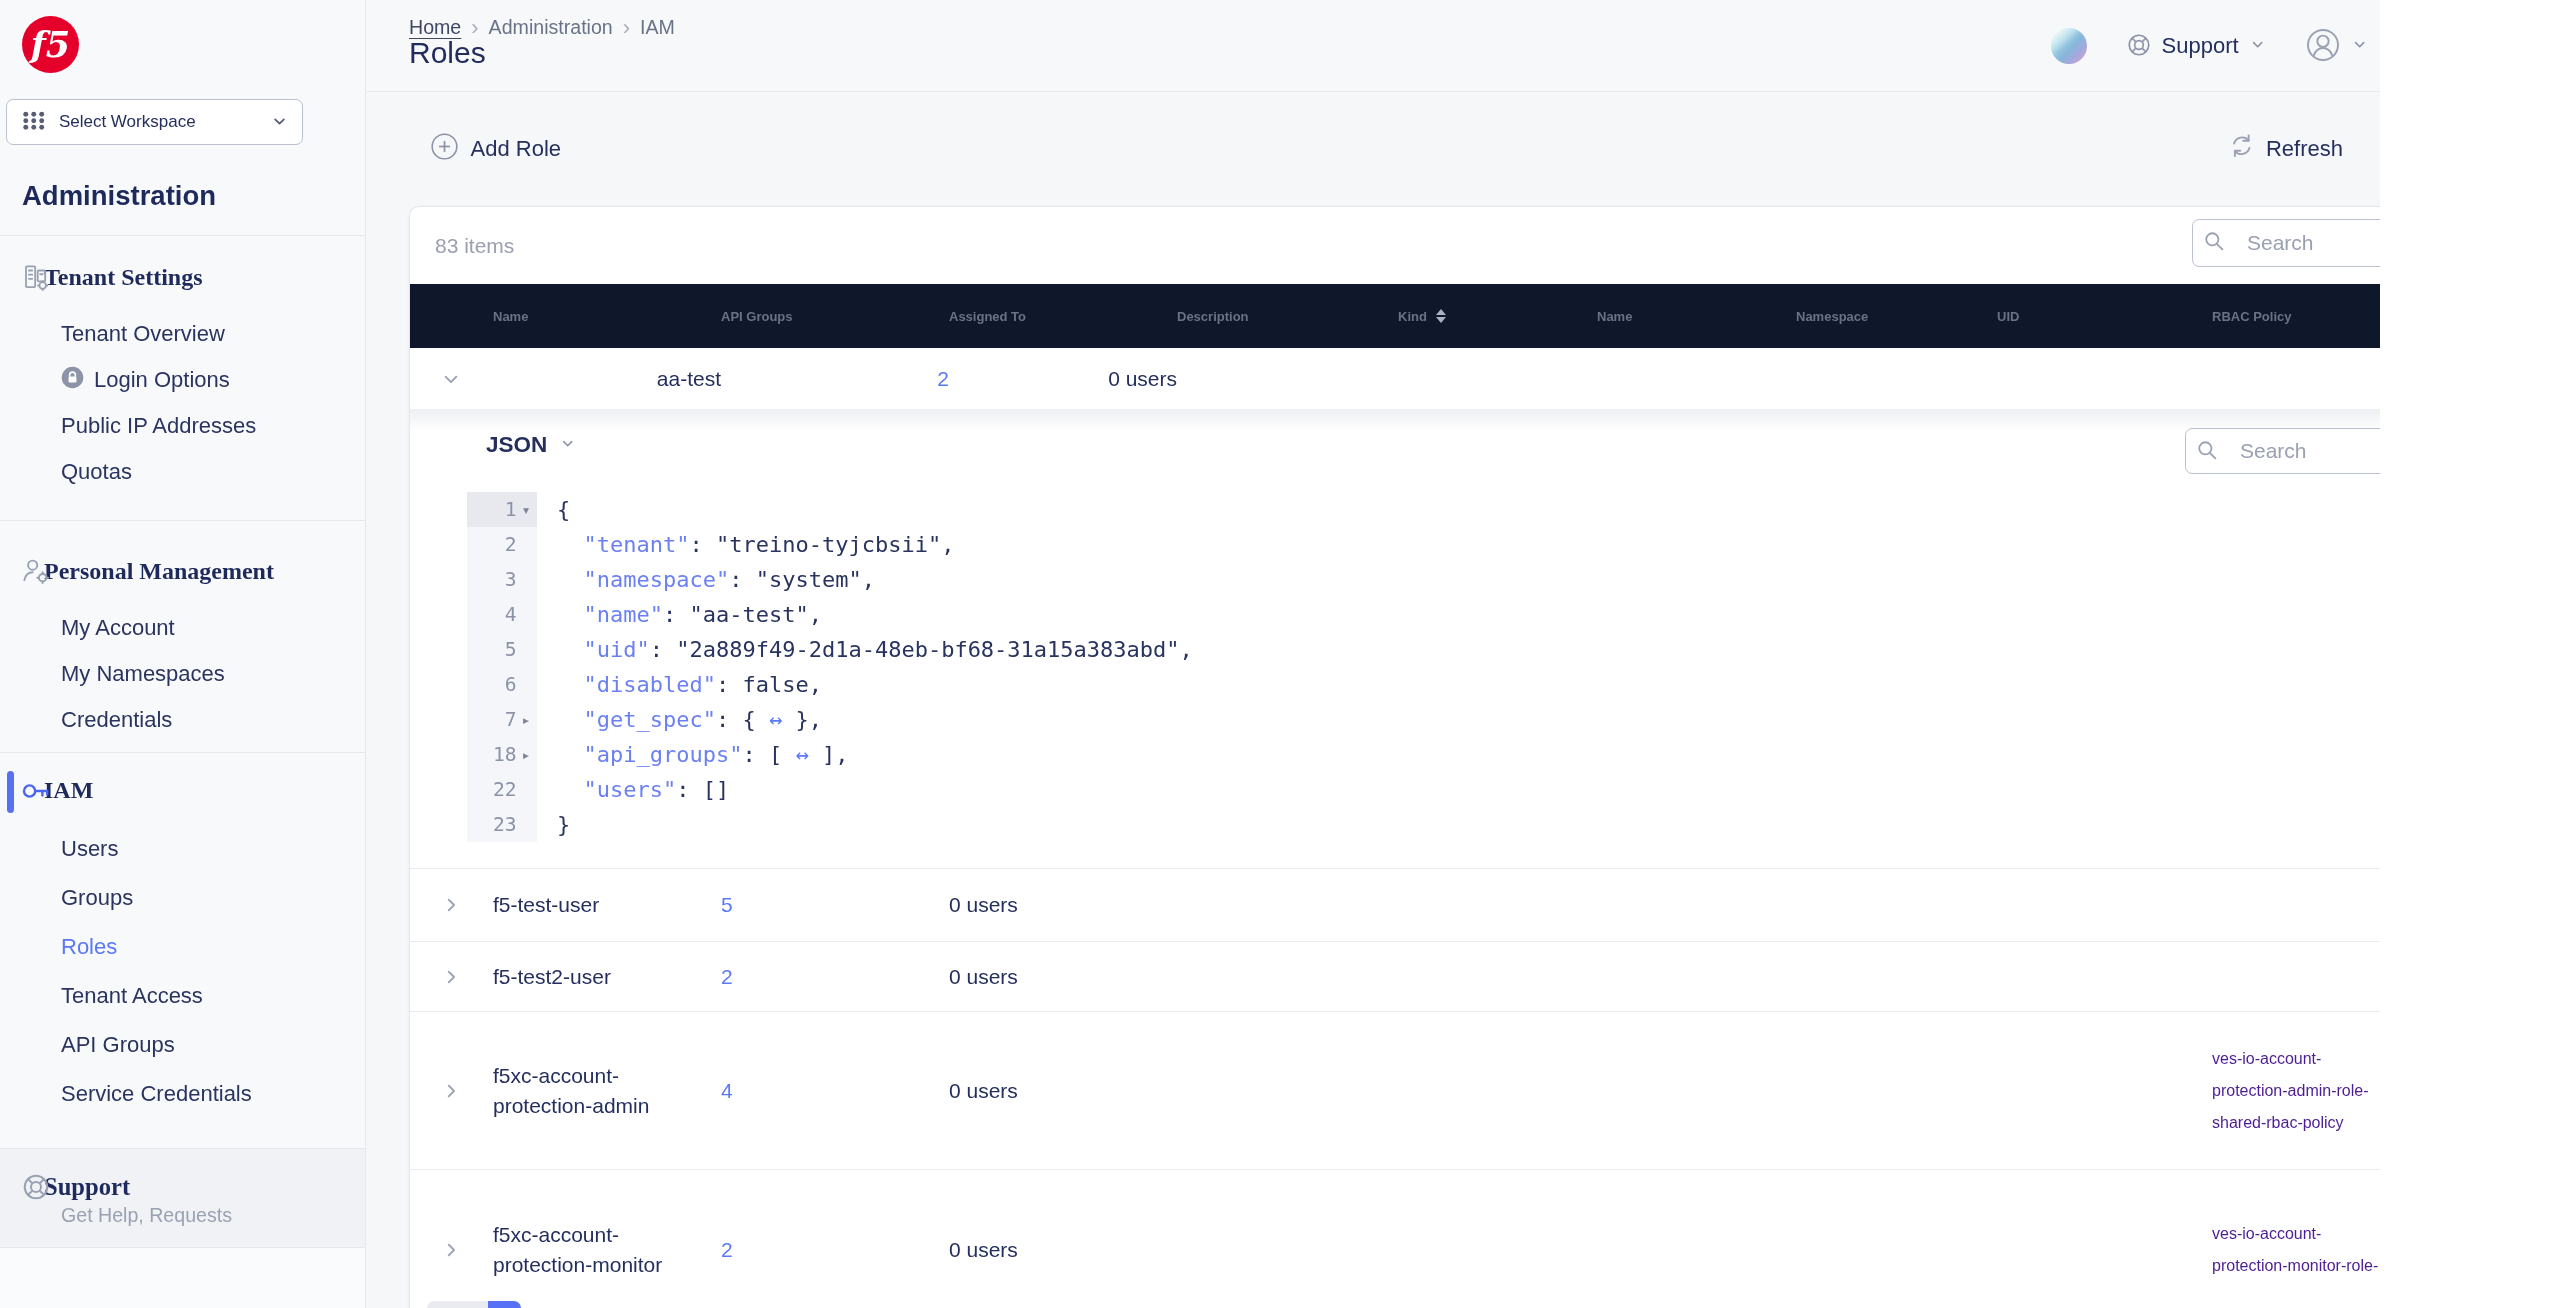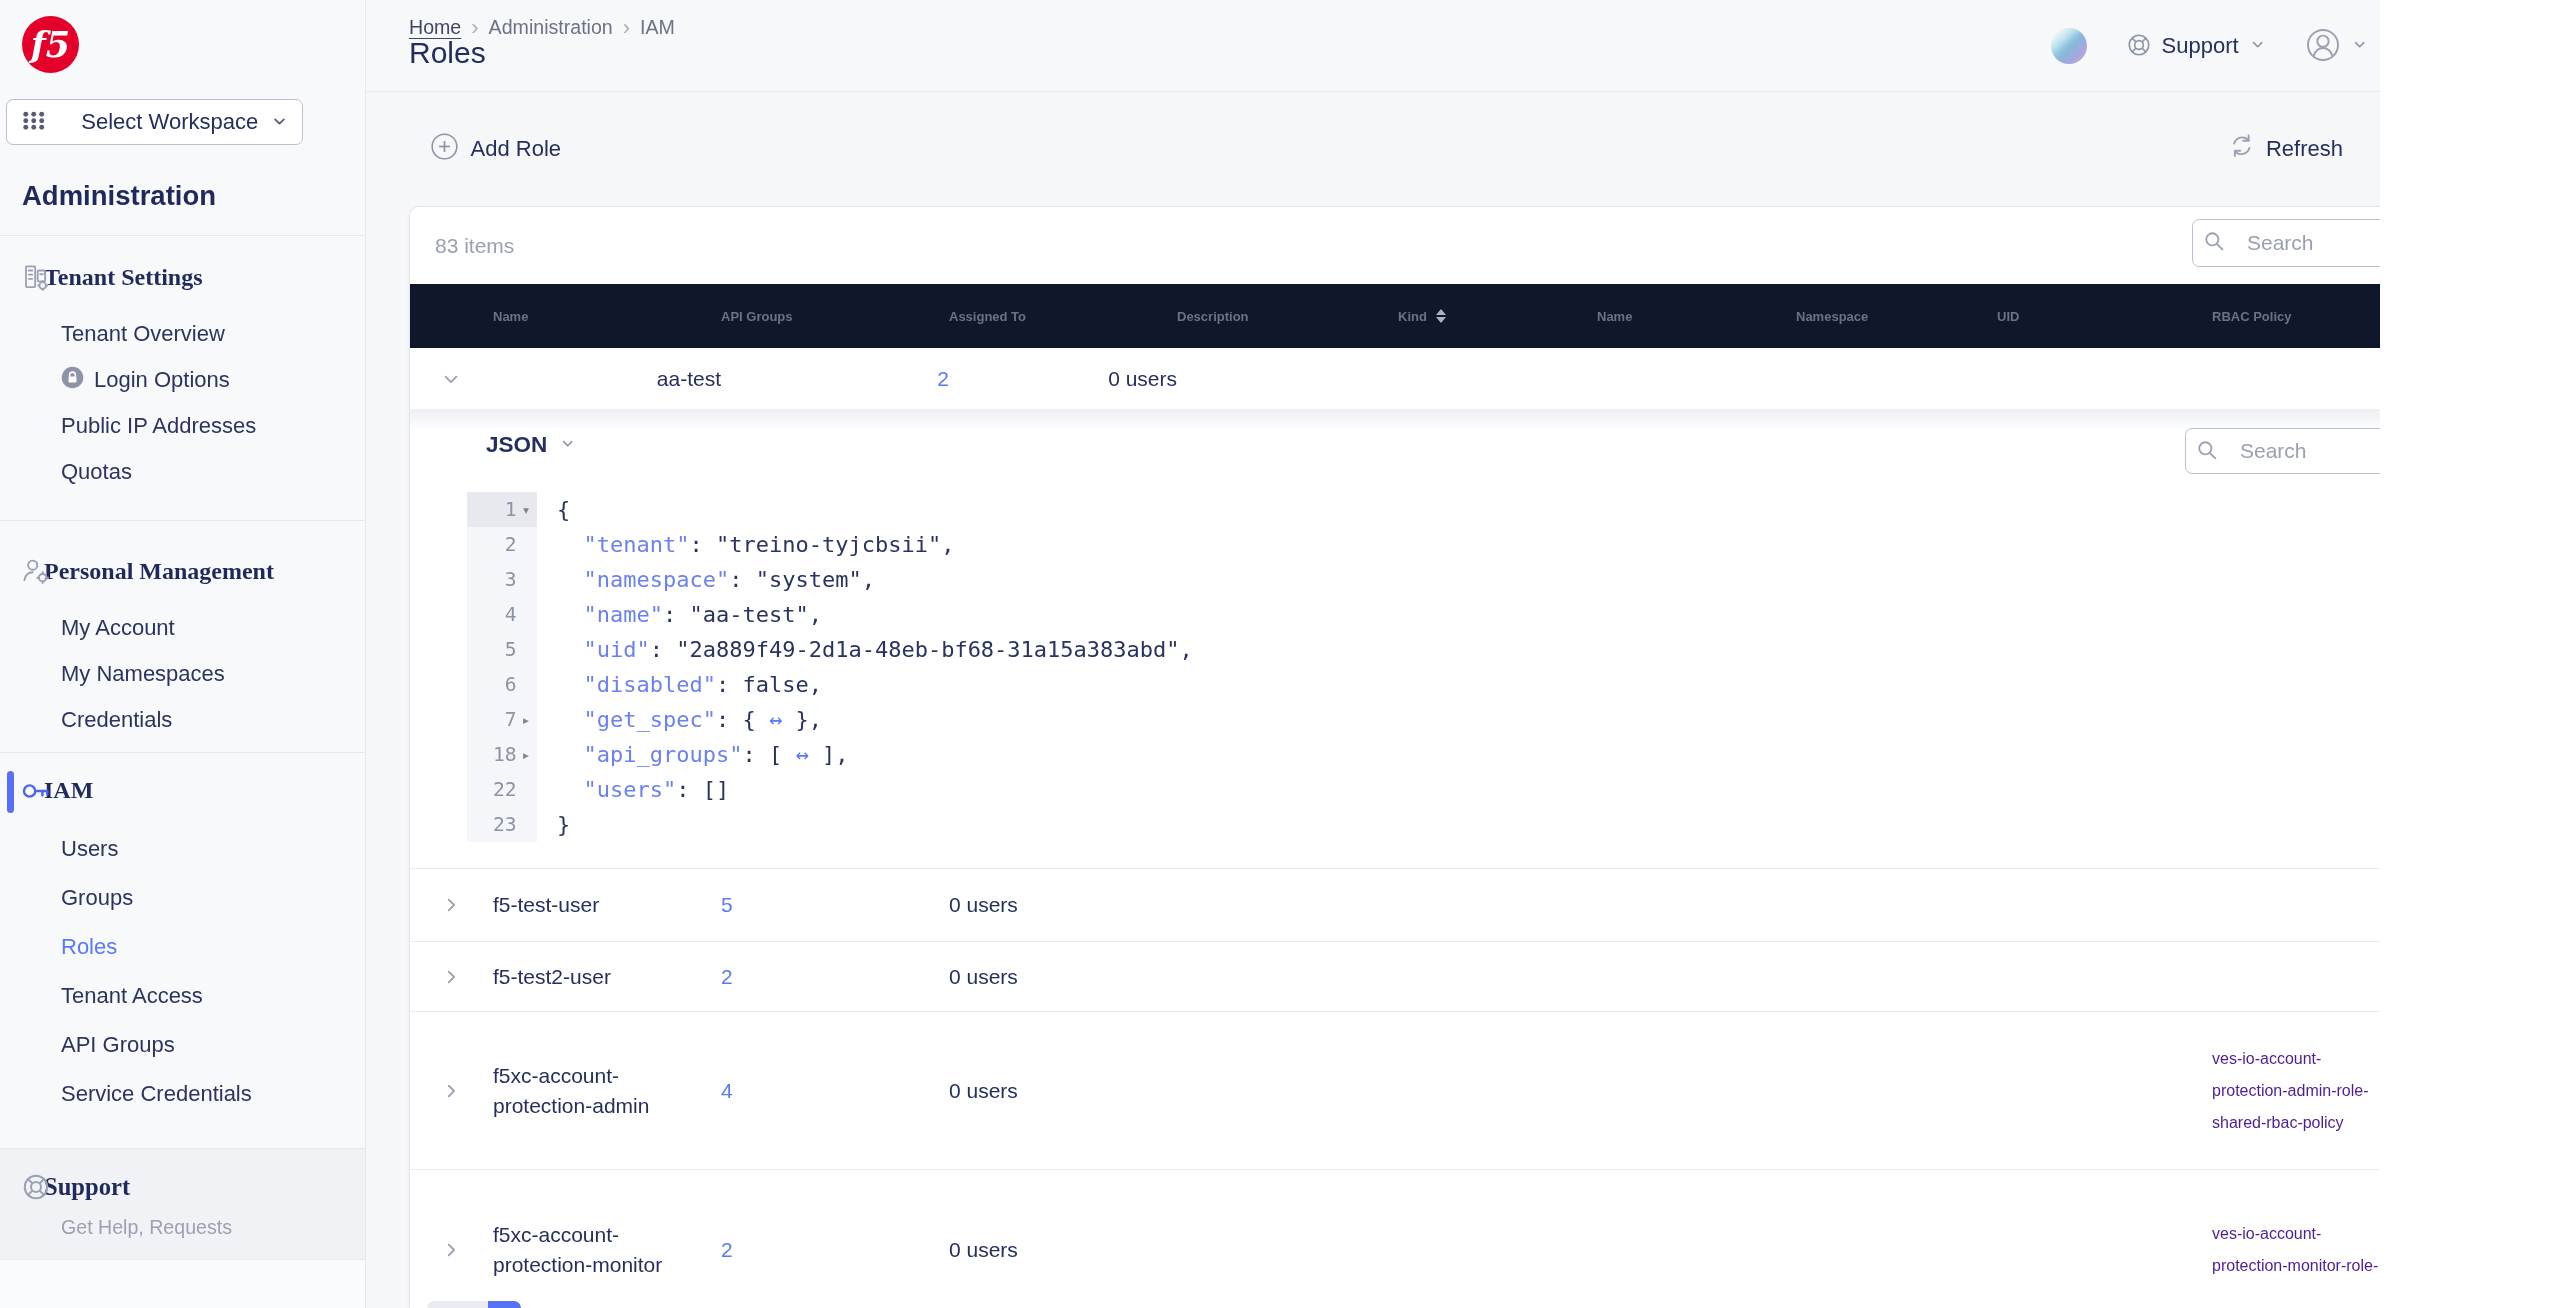--- a/index.html
+++ b/index.html
@@ -3,38 +3,38 @@
 <meta charset="utf-8">
 <style>
   html,body{margin:0;padding:0;}
   .app{position:relative;width:2380px;height:1308px;background:#f6f7f9;font-family:"Liberation Sans",sans-serif;color:#252f5e;overflow:hidden;}
 
   
   .sidebar{position:absolute;left:0;top:0;width:366px;height:1308px;background:#f8f9fb;border-right:0.7px solid #e6e8ee;box-sizing:border-box;display:flex;flex-direction:column;}
   .sb-top{height:235px;position:relative;flex:none;}
   .logo{position:absolute;left:22px;top:16px;width:57px;height:57px;border-radius:50%;background:#e4002b;color:#fff;display:flex;align-items:center;justify-content:center;font-family:"DejaVu Serif",serif;font-style:italic;font-weight:700;font-size:35px;line-height:1;}
   .ws-box{position:absolute;left:5.8px;top:99px;width:297px;height:46px;background:#fff;border:1.4px solid #b9bfce;border-radius:7.2px;box-sizing:border-box;display:flex;align-items:center;padding:0 13px;gap:11.6px;cursor:pointer;}
-  .ws-label{font-size:22px;color:#252f5e;flex:1;text-align:right;}
+  .ws-label{font-size:17px;color:#252f5e;flex:1;}
   .sb-heading{position:absolute;left:22px;top:180px;font-size:27.5px;font-weight:700;color:#1f2a5c;}
   .sb-divider{height:0.7px;background:#e6e8ee;flex:none;}
   .sb-section{position:relative;flex:none;}
   .sb-section.s1{padding:26px 0 24.6px;}
   .sb-section.s2{padding:35px 0 9.4px;}
   .sb-section.s3{padding:22px 0 30px;}
   .sb-head{display:flex;align-items:center;height:32px;margin-bottom:17.4px;position:relative;cursor:pointer;}
   .sb-ic{position:absolute;left:20px;width:32px;height:32px;display:flex;align-items:center;justify-content:center;}
   .sb-title{padding-left:44px;font-size:24px;font-weight:600;color:#1f2a5c;font-family:Liberation Serif, serif;}
   .sb-item{display:flex;align-items:center;padding-left:61px;gap:10px;font-size:22px;color:#2b345f;cursor:pointer;}
   .s1 .sb-item,.s2 .sb-item{height:46px;}
   .s3 .sb-item{height:49px;}
   .sb-item.active .sb-label{color:#5b79f7;}
   .active-bar{position:absolute;left:7.2px;top:18px;width:6.5px;height:42px;border-radius:3.6px;background:#5671f5;}
   .sb-support{flex:none;background:#f1f2f6;border-top:0.7px solid #e6e8ee;border-bottom:0.7px solid #e6e8ee;position:relative;padding:22px 0 20px;cursor:pointer;}
   .sb-support .sb-title{color:#1f2a5c;font-size:24.6px;}
-  .sb-sub{padding-left:61px;margin-top:13px;font-size:19.6px;color:#9aa1b2;}
+  .sb-sub{padding-left:61px;margin-top:1px;font-size:19.6px;color:#9aa1b2;}
   .sb-bottom{flex:1;background:#fafbfd;}
 
   
   .hdr{position:absolute;left:366px;top:0;right:0;height:92px;background:#f7f8fa;border-bottom:0.7px solid #e7e9ee;box-sizing:border-box;}
   .breadcrumb{position:absolute;left:43px;top:16px;display:flex;align-items:center;gap:10px;font-size:19.6px;color:#6a7286;}
   .crumb.link{color:#3f4763;text-decoration:underline;text-underline-offset:4.3px;cursor:pointer;}
   .sep{color:#a8aebc;font-size:22px;line-height:1;}
   .page-title{position:absolute;left:43px;top:36px;font-size:30px;font-weight:500;color:#222c5e;}
   .hdr-right{position:absolute;right:11.6px;top:0;height:92px;display:flex;align-items:center;gap:39px;}
   .sphere{width:36px;height:36px;border-radius:50%;background:linear-gradient(140deg,rgba(255,255,255,.95),rgba(255,255,255,0) 45%),linear-gradient(135deg,#daf0ef 0%,#a9d9e7 30%,#86b7da 55%,#a8a6dd 75%,#e0a9c9 100%);cursor:pointer;}

